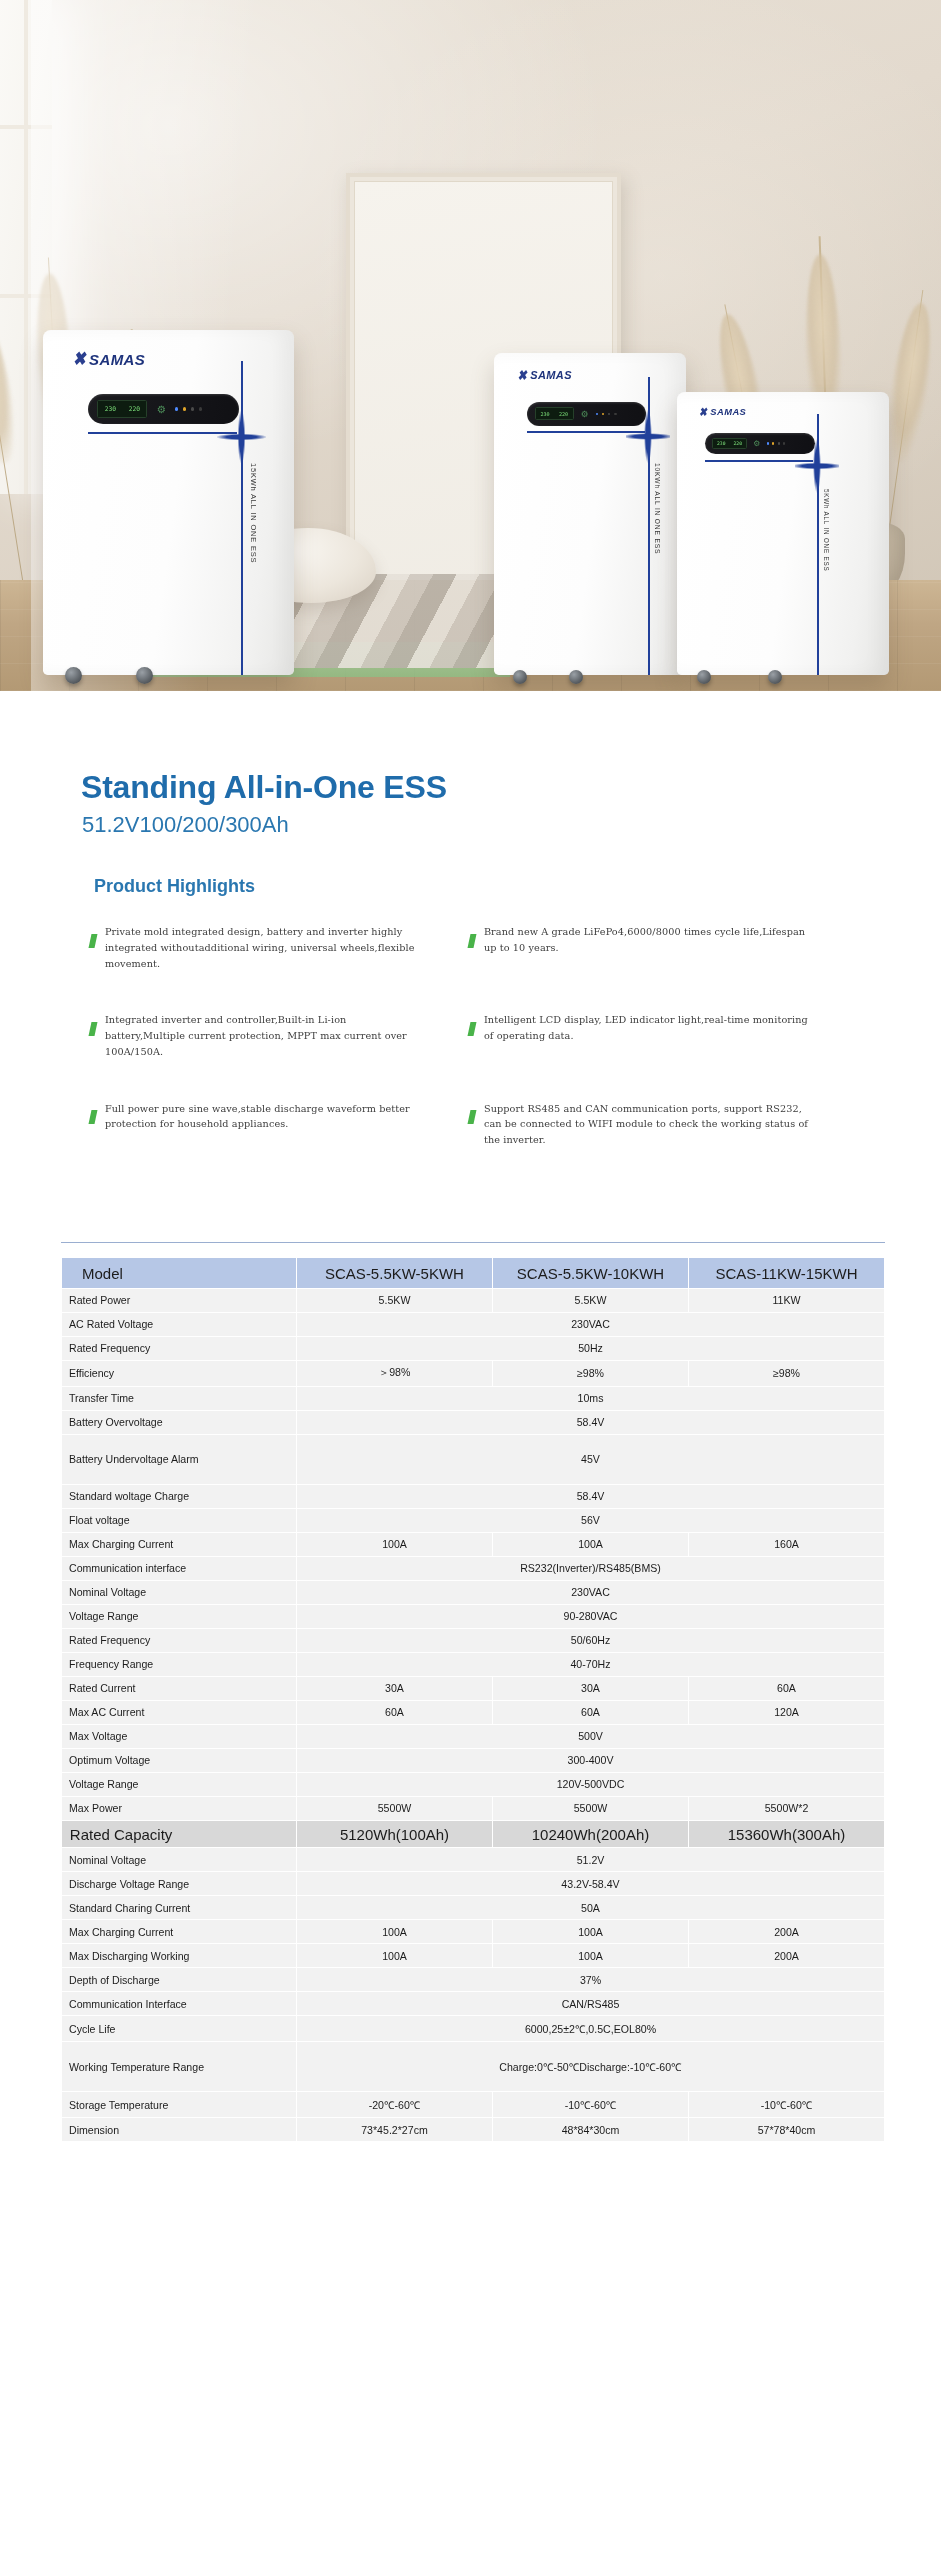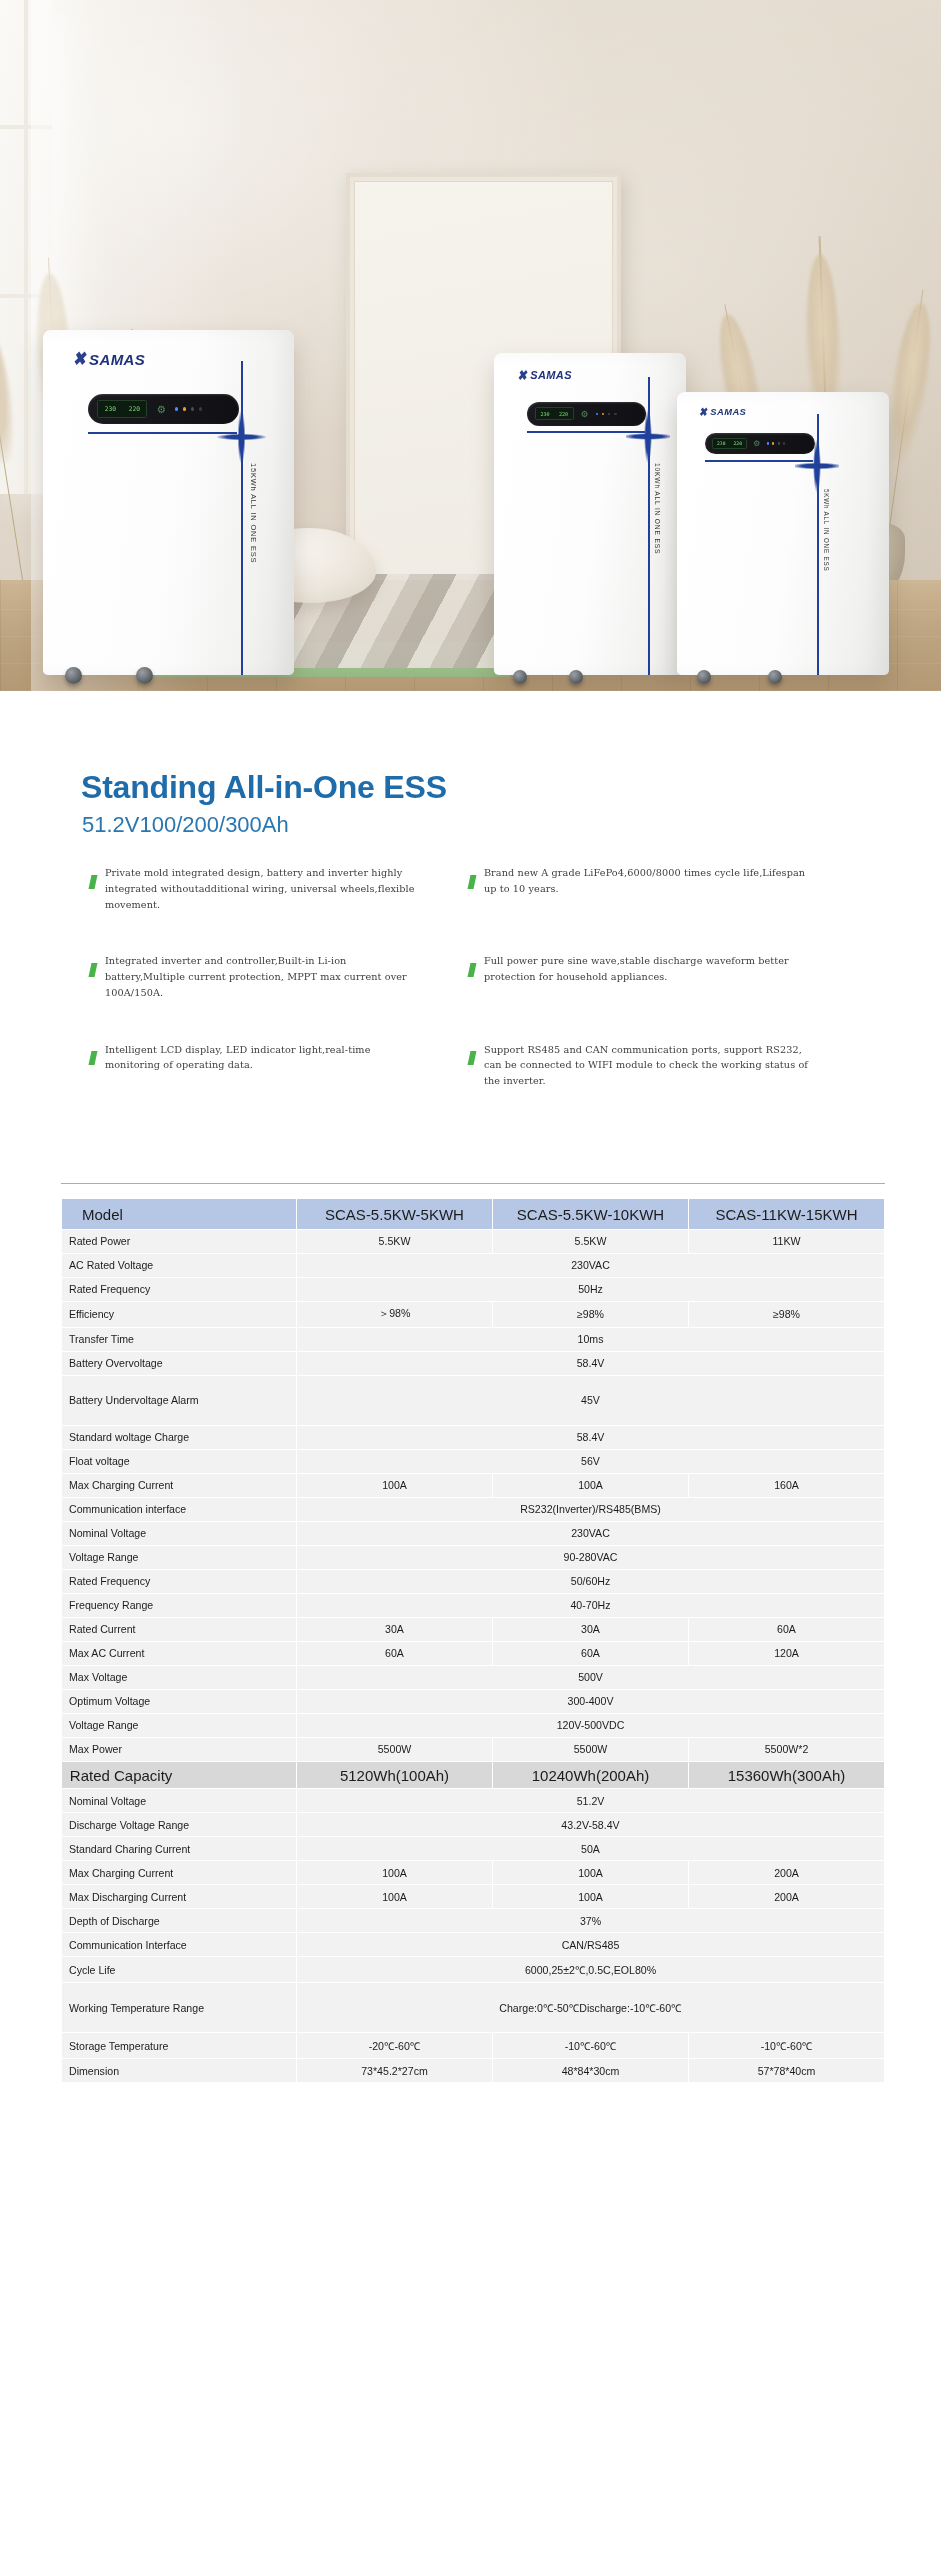--- a/index.html
+++ b/index.html
@@ -348,41 +348,42 @@
       <div class="wheel" style="left:20.4px;width:14px;height:14px;"></div>
       <div class="wheel" style="left:91px;width:14px;height:14px;"></div>
     </div>
   </div>
 
   <div class="content">
 
     <h1 class="title">Standing All-in-One ESS</h1>
     <div class="subtitle">51.2V100/200/300Ah</div>
 
+    <h2 class="highlights-title">Product Highlights</h2>
 
     <div class="highlights">
       <div class="hl">
         <span class="hl-mark"></span>
         <span class="hl-text">Private mold integrated design, battery and inverter highly integrated withoutadditional wiring, universal wheels,flexible movement.</span>
       </div>
       <div class="hl">
         <span class="hl-mark"></span>
         <span class="hl-text">Brand new A grade LiFePo4,6000/8000 times cycle life,Lifespan up to 10 years.</span>
       </div>
       <div class="hl">
         <span class="hl-mark"></span>
         <span class="hl-text">Integrated inverter and controller,Built-in Li-ion battery,Multiple current protection, MPPT max current over 100A/150A.</span>
       </div>
       <div class="hl">
         <span class="hl-mark"></span>
-        <span class="hl-text">Full power pure sine wave,stable discharge waveform better protection for household appliances.</span>
+        <span class="hl-text">Intelligent LCD display, LED indicator light,real-time monitoring of operating data.</span>
       </div>
       <div class="hl">
         <span class="hl-mark"></span>
-        <span class="hl-text">Intelligent LCD display, LED indicator light,real-time monitoring of operating data.</span>
+        <span class="hl-text">Full power pure sine wave,stable discharge waveform better protection for household appliances.</span>
       </div>
       <div class="hl">
         <span class="hl-mark"></span>
         <span class="hl-text">Support RS485 and CAN communication ports, support RS232, can be connected to WIFI module to check the working status of the inverter.</span>
       </div>
     </div>
 
     <div class="table-wrap">
       <div class="spec-rule"></div>
       <table class="spec">
@@ -513,21 +514,21 @@
               <td class="label">Standard  Charing Current</td>
               <td colspan="3">50A</td>
             </tr>
             <tr>
               <td class="label">Max Charging  Current</td>
               <td>100A</td>
               <td>100A</td>
               <td>200A</td>
             </tr>
             <tr>
-              <td class="label">Max  Discharging Current</td>
+              <td class="label">Max  Discharging Working</td>
               <td>100A</td>
               <td>100A</td>
               <td>200A</td>
             </tr>
             <tr>
               <td class="label">Depth of  Discharge</td>
               <td colspan="3">37%</td>
             </tr>
             <tr>
               <td class="label">Communication  Interface</td>

